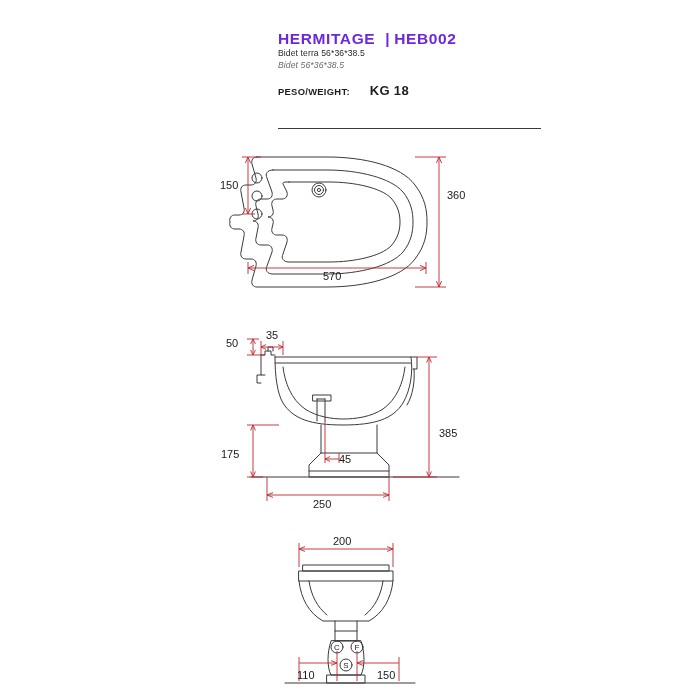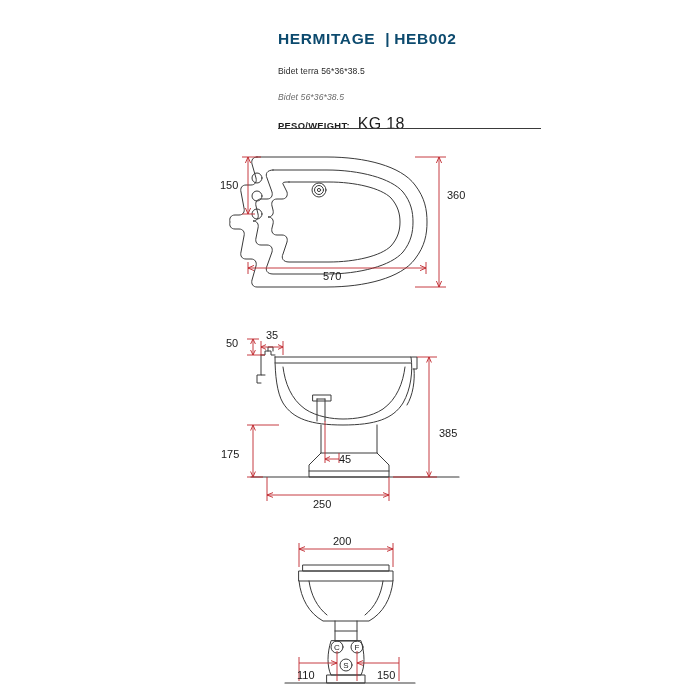--- a/index.html
+++ b/index.html
@@ -25,54 +25,54 @@
   .header {
     position: absolute;
     left: 278px;
     top: 30px;
     width: 262px;
   }
   .title-row {
     font-size: 15.5px;
     font-weight: bold;
     letter-spacing: 0.6px;
-    color: #0c4a6e;
+    color: #6d28d9;
     white-space: nowrap;
   }
   .title-sep {
     display: inline-block;
     padding: 0 4px 0 10px;
     font-weight: bold;
   }
   .subtitle {
-    margin-top: 18px;
+    margin-top: 0;
     font-size: 8.6px;
     color: #2a2a2a;
     letter-spacing: 0.1px;
   }
   .subtitle2 {
-    margin-top: 16px;
+    margin-top: 2px;
     font-size: 8.6px;
     color: #6b6b6b;
     font-style: italic;
     letter-spacing: 0.1px;
   }
   .weight-row {
     margin-top: 13px;
     font-size: 9.4px;
     font-weight: bold;
     letter-spacing: 0.3px;
     color: #1d1d1d;
     white-space: nowrap;
   }
   .weight-val {
     display: inline-block;
-    margin-left: 8px;
-    font-size: 16px;
-    font-weight: normal;
+    margin-left: 20px;
+    font-size: 13px;
+    font-weight: bold;
   }
   .header-rule {
     position: absolute;
     left: 278px;
     top: 128px;
     width: 263px;
     height: 1px;
     background: #3a3a3a;
   }
 

